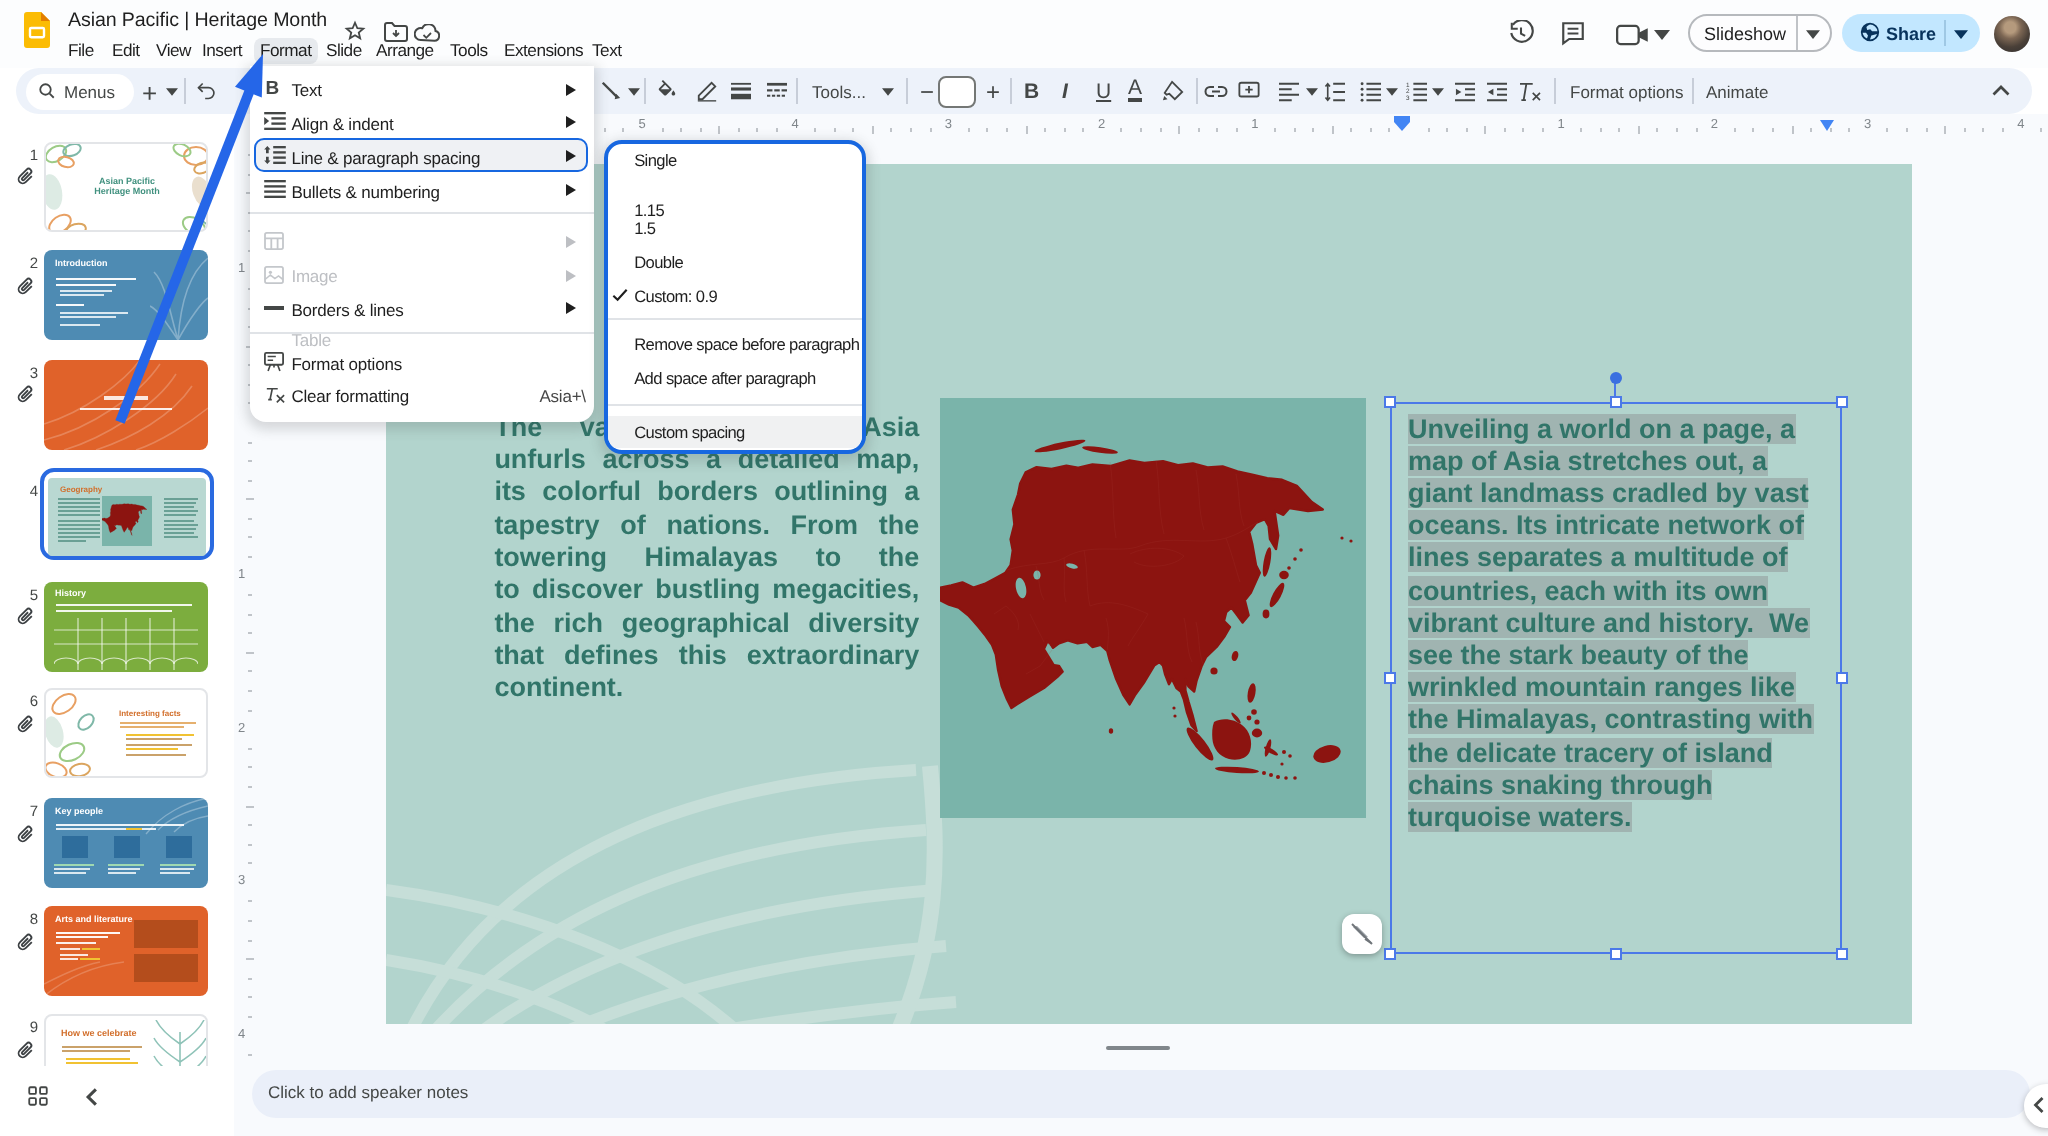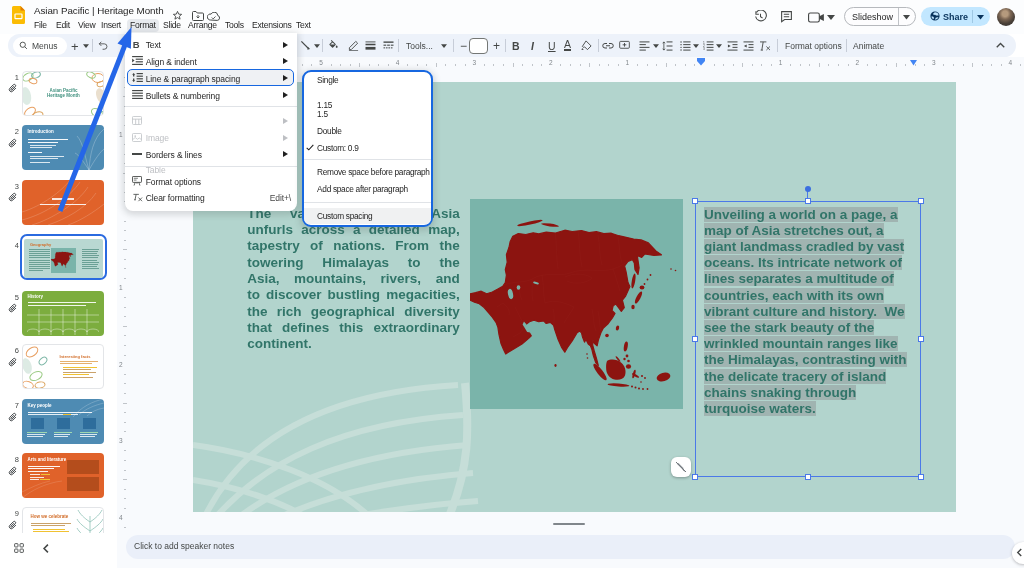--- a/index.html
+++ b/index.html
@@ -216,23 +216,23 @@
     <path d="M70 160 C 120 135, 190 115, 280 108"></path>
     <path d="M120 160 C 160 150, 230 140, 285 136"></path>
     <path d="M0 80 C 60 88, 140 112, 185 160"></path>
     <path d="M0 115 C 45 122, 95 138, 125 160"></path>
     <path d="M272 18 C 276 60, 278 105, 252 160" stroke-width="8"></path>
   </svg>
 
   <div class="abs" id="ltext" style="left:54.2px;top:123.5px;width:212.5px;font-weight:bold;font-size:13.5px;line-height:16.35px;color:#317569;text-align:justify;">
     <div style="text-align-last:justify;">The vast canvas of Asia</div>
     <div style="text-align-last:justify;">unfurls across a detailed map,</div>
+    <div style="text-align-last:justify;">its colorful borders outlining a</div>
     <div style="text-align-last:justify;">tapestry of nations. From the</div>
     <div style="text-align-last:justify;">towering Himalayas to the</div>
-    <div style="text-align-last:justify;">Asia, mountains, rivers, and</div>
     <div style="text-align-last:justify;">to discover bustling megacities,</div>
     <div style="text-align-last:justify;">the rich geographical diversity</div>
     <div style="text-align-last:justify;">that defines this extraordinary</div>
     <div>continent.</div>
   </div>
 
   <div class="abs" style="left:276.5px;top:116.5px;width:213px;height:210px;background:#7ab4aa;overflow:hidden;">
     <svg width="213" height="210" viewBox="0 0 213 210">
       <g fill="#8c1410">
         <path id="asiamain" stroke="#8c1410" stroke-width="1.2" stroke-linejoin="round" d="M42.8 37.2 L48.3 34.6 55.8 35.5 63.2 33.8 68.8 34.9 76.2 33.2 85.5 34 94.8 31.2 102.2 32.5 111.5 31.6 119 33.6 126.4 32.7 133.8 34.7 141.3 34.2 148.7 36.7 156.1 38.3 163.6 40.1 171 40.9 178.4 43.9 185.9 52 191.4 55.8 184 56.5 174.7 55 171.7 58.4 167.3 56.5 168 61.3 169.1 68.8 168 75.5 165 70.6 164.3 63.9 162.4 60.6 158 62.5 154.6 66.9 156.1 72.9 158 83.6 159.9 87.4 155.4 97.4 152.4 101.1 154.3 108.6 151.3 112.3 148 107.8 145.7 104.8 143.1 107.1 142 111.5 145 114.5 142.4 119 138.3 124.5 133.1 129.4 130.9 133.8 128.3 141.3 127.1 146.8 124.2 144.2 122.7 140.5 122.7 146.1 124.2 151.7 126.4 159.1 128.3 166.5 125.7 163.6 123.4 156.9 121.9 150.6 120.4 146.8 118.2 145 116 140.5 114.5 143.1 112.6 138.3 111.5 133.8 109.7 132 107.1 133.8 102.2 142 97.4 148.7 94.8 153.2 91.8 148.7 88.1 140.5 84.8 130.9 83.6 126.4 80.3 123.4 76.2 124.5 73.6 121.9 68.8 122.7 63.9 121.2 59.5 122.7 56.5 124.9 55 122.7 53.2 121.2 55 127.1 57.6 130.9 61.3 136.8 58.7 139.4 52 145 44.6 149.4 38.3 153.2 35.7 155 33.5 150.6 30.9 144.2 29 135.7 27.9 128.3 26 123.4 22.3 118.2 19.3 114.5 16.7 111.5 14.1 108.6 9.3 104.8 4.5 103.3 0 101.1 0 94.8 5.6 93.7 11.2 92.2 16.7 94.8 22.3 93 27.9 90 32.7 87.4 35.3 83.6 36.4 76.2 35.3 70.6 37.2 63.2 36.4 55.8 39 48.3 40.1 42.8 Z"></path>
@@ -764,21 +764,21 @@
       <path d="M7 14 l-2.5 7 M15 14 l2.5 7 M11 14 v3" stroke-width="1.8"></path>
       <path d="M4 5 h9 M4 9 h6" stroke-width="1.6"></path>
     </svg>
   <div class="abs" style="left:21px;top:144px;">Format options</div>
 
   <svg class="abs" style="left:7px;top:160px;" width="11" height="10" viewBox="0 0 24 22" fill="none" stroke="#444746" stroke-width="1.8">
       <path d="M3 3 h12 M9 3 L6.5 15 M4.5 15 h4"></path>
       <path d="M14 10 l8 8 M22 10 l-8 8"></path>
     </svg>
   <div class="abs" style="left:21px;top:160.5px;">Clear formatting</div>
-  <div class="abs" style="left:145px;top:160.5px;color:#474747;">Edit+\</div>
+  <div class="abs" style="left:145px;top:160.5px;color:#474747;">Asia+\</div>
 </div>
 
 <div id="smenu" class="abs" style="left:301.9px;top:70.4px;width:131.6px;height:156.7px;background:#fff;border:2.4px solid #1767e0;border-radius:9px;box-shadow:0 2px 6px 2px rgba(60,64,67,0.18);font-size:8.3px;letter-spacing:-0.3px;color:#1f1f1f;overflow:hidden;white-space:nowrap;">
   <div class="abs" style="left:13.2px;top:2.5px;">Single</div>
   <div class="abs" style="left:13.2px;top:10px;margin-top:18px;">1.15</div>
   <div class="abs" style="left:13.2px;top:36.5px;">1.5</div>
   <div class="abs" style="left:13.2px;top:53.5px;">Double</div>
   <svg class="abs" style="left:2.5px;top:72px;" width="8" height="7" viewBox="0 0 12 10" fill="none" stroke="#1f1f1f" stroke-width="1.6">
       <path d="M1 5.5 L4.2 8.5 11 1"></path>
     </svg>

